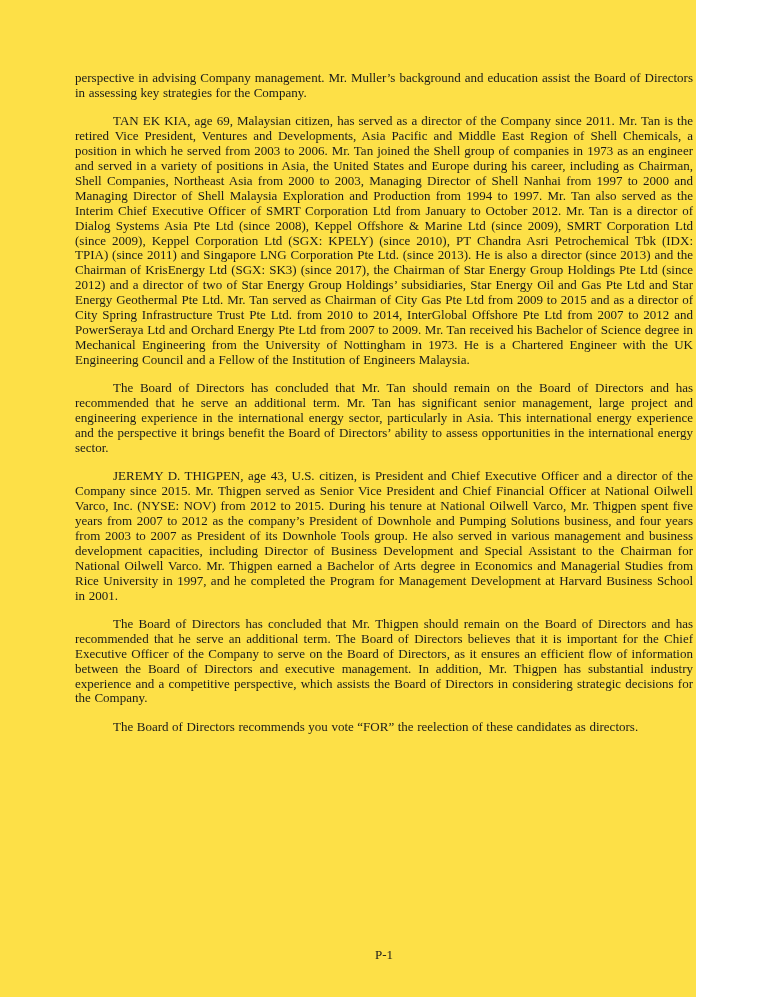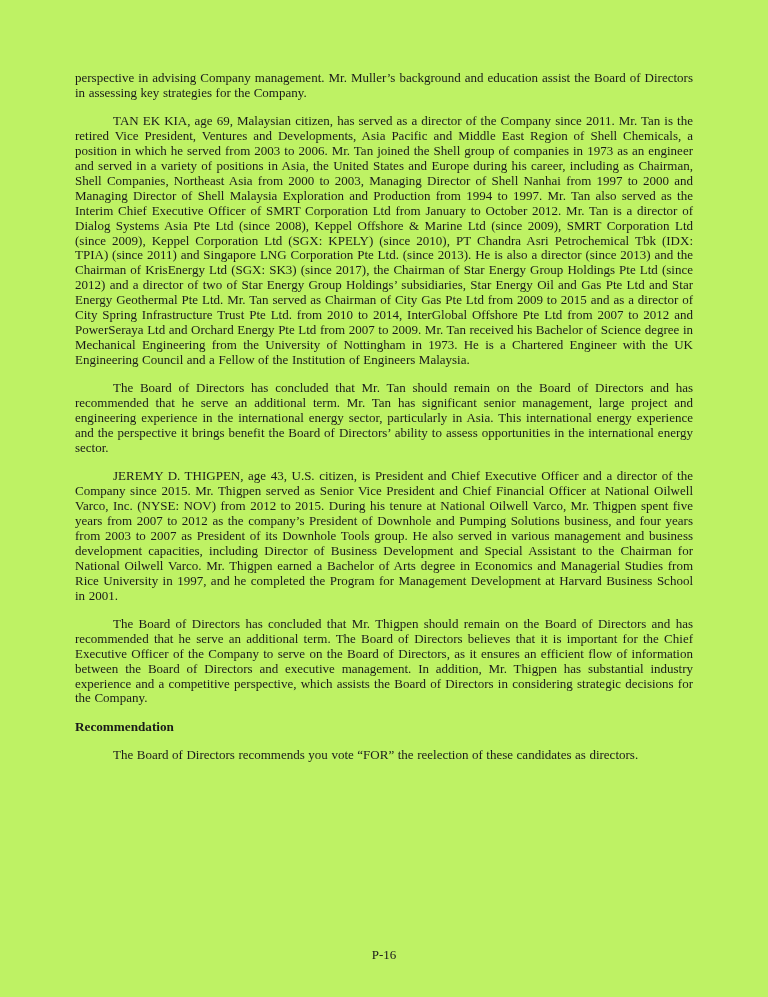--- a/index.html
+++ b/index.html
@@ -2,23 +2,23 @@
 <html><head>
 <meta charset="utf-8">
 <style>
   html, body {
     margin: 0;
     padding: 0;
     background: #ffffff;
   }
   .page {
     position: relative;
-    width: 768px;
+    width: 696px;
     height: 997px;
-    background: #bef264;
+    background: #fde047;
     font-family: "Liberation Serif", serif;
     color: #1a1a1a;
     overflow: hidden;
   }
   .content {
     position: absolute;
     left: 75px;
     top: 71px;
     width: 618px;
   }
@@ -61,20 +61,19 @@
     <p class="body-para no-indent">perspective in advising Company management. Mr. Muller’s background and education assist the Board of Directors in assessing key strategies for the Company.</p>
 
     <p class="body-para"><span class="bold">TAN EK KIA,</span><span> age 69, Malaysian citizen, has served as a director of the Company since 2011. Mr. Tan is the retired Vice President, Ventures and Developments, Asia Pacific and Middle East Region of Shell Chemicals, a position in which he served from 2003 to 2006. Mr. Tan joined the Shell group of companies in 1973 as an engineer and served in a variety of positions in Asia, the United States and Europe during his career, including as Chairman, Shell Companies, Northeast Asia from 2000 to 2003, Managing Director of Shell Nanhai from 1997 to 2000 and Managing Director of Shell Malaysia Exploration and Production from 1994 to 1997. Mr. Tan also served as the Interim Chief Executive Officer of SMRT Corporation Ltd from January to October 2012. Mr. Tan is a director of Dialog Systems Asia Pte Ltd (since 2008), Keppel Offshore &amp; Marine Ltd (since 2009), SMRT Corporation Ltd (since 2009), Keppel Corporation Ltd (SGX: KPELY) (since 2010), PT Chandra Asri Petrochemical Tbk (IDX: TPIA) (since 2011) and Singapore LNG Corporation Pte Ltd. (since 2013). He is also a director (since 2013) and the Chairman of KrisEnergy Ltd (SGX: SK3) (since 2017), the Chairman of Star Energy Group Holdings Pte Ltd (since 2012) and a director of two of Star Energy Group Holdings’ subsidiaries, Star Energy Oil and Gas Pte Ltd and Star Energy Geothermal Pte Ltd. Mr. Tan served as Chairman of City Gas Pte Ltd from 2009 to 2015 and as a director of City Spring Infrastructure Trust Pte Ltd. from 2010 to 2014, InterGlobal Offshore Pte Ltd from 2007 to 2012 and PowerSeraya Ltd and Orchard Energy Pte Ltd from 2007 to 2009. Mr. Tan received his Bachelor of Science degree in Mechanical Engineering from the University of Nottingham in 1973. He is a Chartered Engineer with the UK Engineering Council and a Fellow of the Institution of Engineers Malaysia.</span></p>
 
     <p class="body-para">The Board of Directors has concluded that Mr. Tan should remain on the Board of Directors and has recommended that he serve an additional term. Mr. Tan has significant senior management, large project and engineering experience in the international energy sector, particularly in Asia. This international energy experience and the perspective it brings benefit the Board of Directors’ ability to assess opportunities in the international energy sector.</p>
 
     <p class="body-para"><span class="bold">JEREMY D. THIGPEN,</span><span> age 43, U.S. citizen, is President and Chief Executive Officer and a director of the Company since 2015. Mr. Thigpen served as Senior Vice President and Chief Financial Officer at National Oilwell Varco, Inc. (NYSE: NOV) from 2012 to 2015. During his tenure at National Oilwell Varco, Mr. Thigpen spent five years from 2007 to 2012 as the company’s President of Downhole and Pumping Solutions business, and four years from 2003 to 2007 as President of its Downhole Tools group. He also served in various management and business development capacities, including Director of Business Development and Special Assistant to the Chairman for National Oilwell Varco. Mr. Thigpen earned a Bachelor of Arts degree in Economics and Managerial Studies from Rice University in 1997, and he completed the Program for Management Development at Harvard Business School in 2001.</span></p>
 
     <p class="body-para">The Board of Directors has concluded that Mr. Thigpen should remain on the Board of Directors and has recommended that he serve an additional term. The Board of Directors believes that it is important for the Chief Executive Officer of the Company to serve on the Board of Directors, as it ensures an efficient flow of information between the Board of Directors and executive management. In addition, Mr. Thigpen has substantial industry experience and a competitive perspective, which assists the Board of Directors in considering strategic decisions for the Company.</p>
 
-    <h2 class="rec-heading">Recommendation</h2>
 
     <p class="body-para"><span>The Board of Directors recommends you vote </span><span class="bold">“FOR”</span><span> the reelection of these candidates as directors.</span></p>
 
   </div>
 
-  <div class="page-footer">P-16</div>
+  <div class="page-footer">P-1</div>
 </div>
 
 </body></html>

